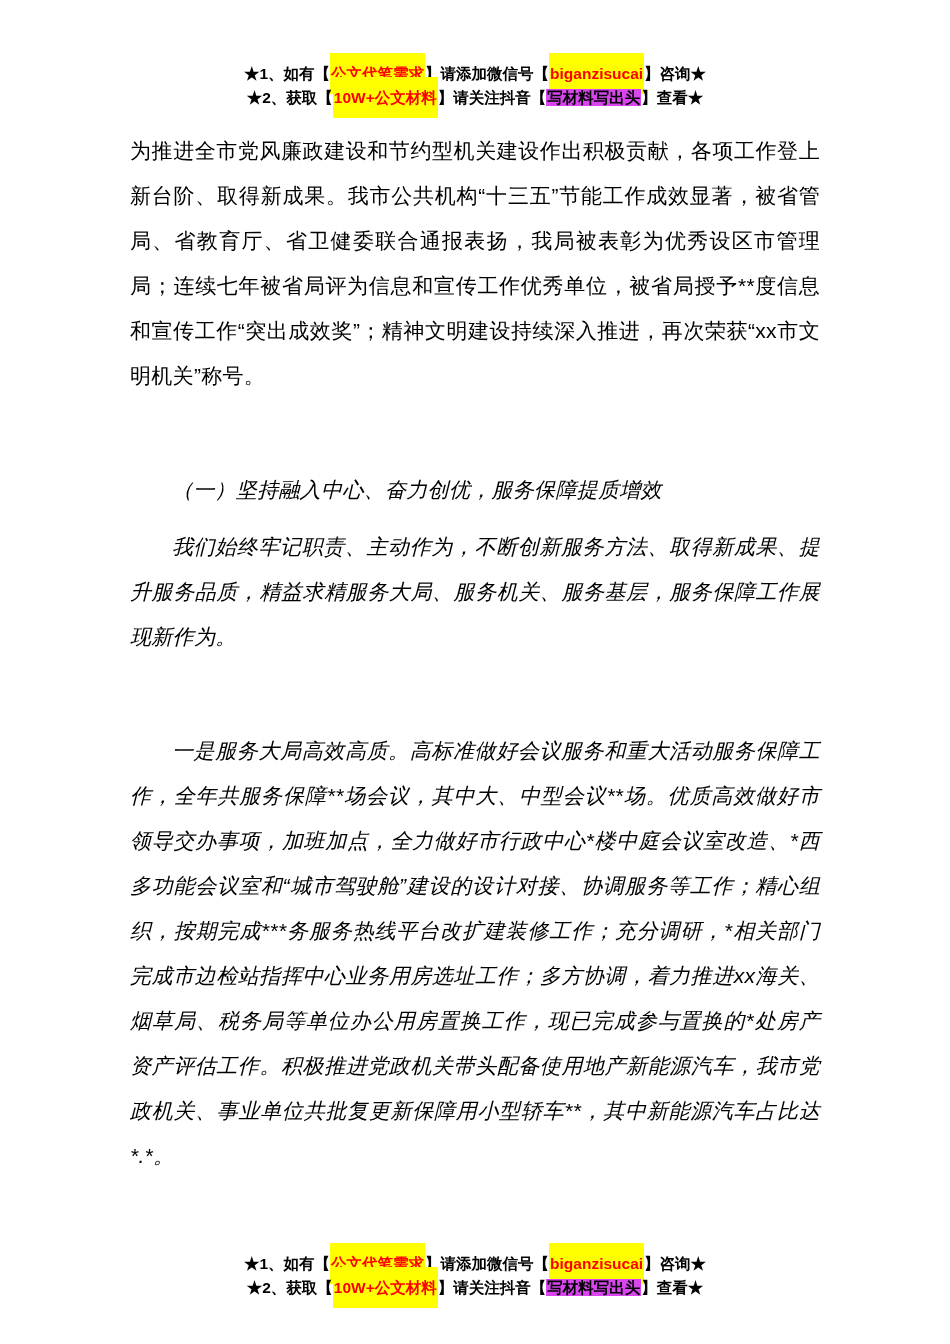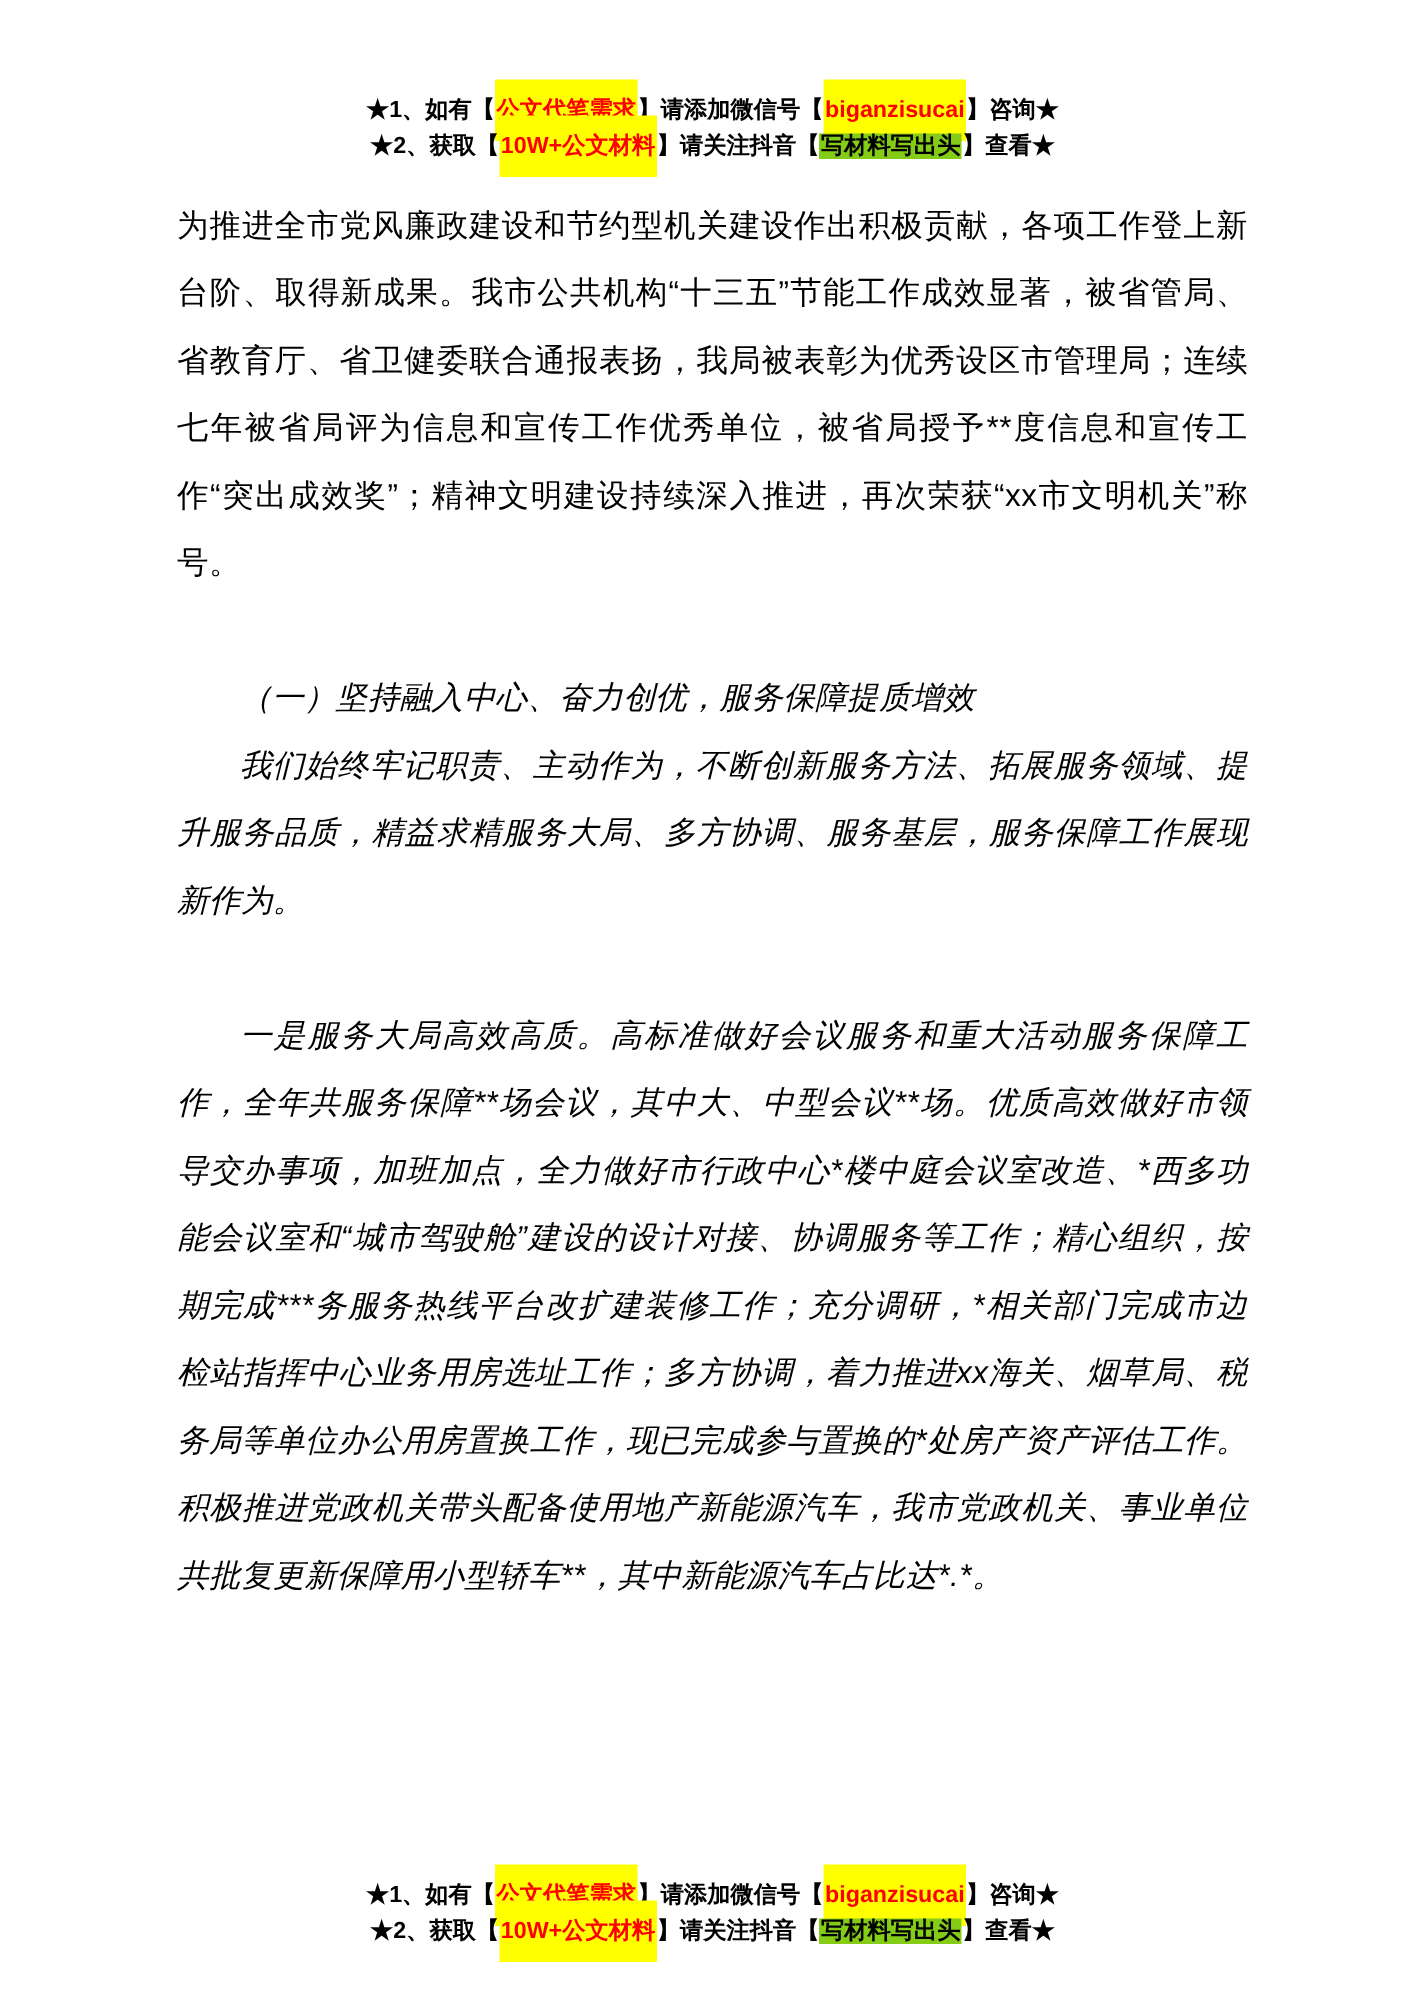--- a/index.html
+++ b/index.html
@@ -45,38 +45,38 @@
     display: block;
   }
   .promo .star { color: #000000; }
   .promo .plain { color: #000000; margin-top: 36px; }
   .promo .hl-red-on-yellow {
     background: #ffff00;
     color: #ff0000;
     padding: 12px 1px;
   }
   .promo .hl-black-on-yellow {
-    background: #84cc16;
+    background: #d946ef;
     color: #000000;
     padding: 0 1px;
   }
   .promo .bracket { color: #000000; }
 
   
   .doc-body {
     margin-top: 18px;
     font-size: 21px;
     line-height: 45px;
     color: #000000;
     text-align: justify;
     text-justify: inter-ideograph;
     letter-spacing: 0.3px;
   }
   .para {
-    margin: 0;
+    margin: 12px;
     text-indent: 0;
   }
   .para.indent {
     text-indent: 42px;
     font-style: italic;
   }
   .para + .para {
     margin-top: 0;
   }
   .spacer-line { height: 45px; }
@@ -88,21 +88,21 @@
 
   <div class="promo promo-top">
     <span class="promo-line"><span class="star">★</span><span class="plain">1、如有</span><span class="bracket">【</span><span class="hl-red-on-yellow">公文代笔需求</span><span class="bracket">】</span><span class="plain">请添加微信号</span><span class="bracket">【</span><span class="hl-red-on-yellow">biganzisucai</span><span class="bracket">】</span><span class="plain">咨询</span><span class="star">★</span></span>
     <span class="promo-line"><span class="star">★</span><span class="plain">2、获取</span><span class="bracket">【</span><span class="hl-red-on-yellow">10W+公文材料</span><span class="bracket">】</span><span class="plain">请关注抖音</span><span class="bracket">【</span><span class="hl-black-on-yellow">写材料写出头</span><span class="bracket">】</span><span class="plain">查看</span><span class="star">★</span></span>
   </div>
 
   <div class="doc-body">
     <p class="para">为推进全市党风廉政建设和节约型机关建设作出积极贡献，各项工作登上新台阶、取得新成果。我市公共机构“十三五”节能工作成效显著，被省管局、省教育厅、省卫健委联合通报表扬，我局被表彰为优秀设区市管理局；连续七年被省局评为信息和宣传工作优秀单位，被省局授予**度信息和宣传工作“突出成效奖”；精神文明建设持续深入推进，再次荣获“xx市文明机关”称号。</p>
     <div class="spacer-line"></div>
     <p class="para indent">（一）坚持融入中心、奋力创优，服务保障提质增效</p>
-    <p class="para indent">我们始终牢记职责、主动作为，不断创新服务方法、拓展服务领域、提升服务品质，精益求精服务大局、多方协调、服务基层，服务保障工作展现新作为。</p>
+    <p class="para indent">我们始终牢记职责、主动作为，不断创新服务方法、取得新成果、提升服务品质，精益求精服务大局、服务机关、服务基层，服务保障工作展现新作为。</p>
     <div class="spacer-line"></div>
     <p class="para indent">一是服务大局高效高质。高标准做好会议服务和重大活动服务保障工作，全年共服务保障**场会议，其中大、中型会议**场。优质高效做好市领导交办事项，加班加点，全力做好市行政中心*楼中庭会议室改造、*西多功能会议室和“城市驾驶舱”建设的设计对接、协调服务等工作；精心组织，按期完成***务服务热线平台改扩建装修工作；充分调研，*相关部门完成市边检站指挥中心业务用房选址工作；多方协调，着力推进xx海关、烟草局、税务局等单位办公用房置换工作，现已完成参与置换的*处房产资产评估工作。积极推进党政机关带头配备使用地产新能源汽车，我市党政机关、事业单位共批复更新保障用小型轿车**，其中新能源汽车占比达*.*。</p>
     <div class="spacer-line"></div>
   </div>
 
   <div class="promo promo-bottom">
     <span class="promo-line"><span class="star">★</span><span class="plain">1、如有</span><span class="bracket">【</span><span class="hl-red-on-yellow">公文代笔需求</span><span class="bracket">】</span><span class="plain">请添加微信号</span><span class="bracket">【</span><span class="hl-red-on-yellow">biganzisucai</span><span class="bracket">】</span><span class="plain">咨询</span><span class="star">★</span></span>
     <span class="promo-line"><span class="star">★</span><span class="plain">2、获取</span><span class="bracket">【</span><span class="hl-red-on-yellow">10W+公文材料</span><span class="bracket">】</span><span class="plain">请关注抖音</span><span class="bracket">【</span><span class="hl-black-on-yellow">写材料写出头</span><span class="bracket">】</span><span class="plain">查看</span><span class="star">★</span></span>
   </div>
 

